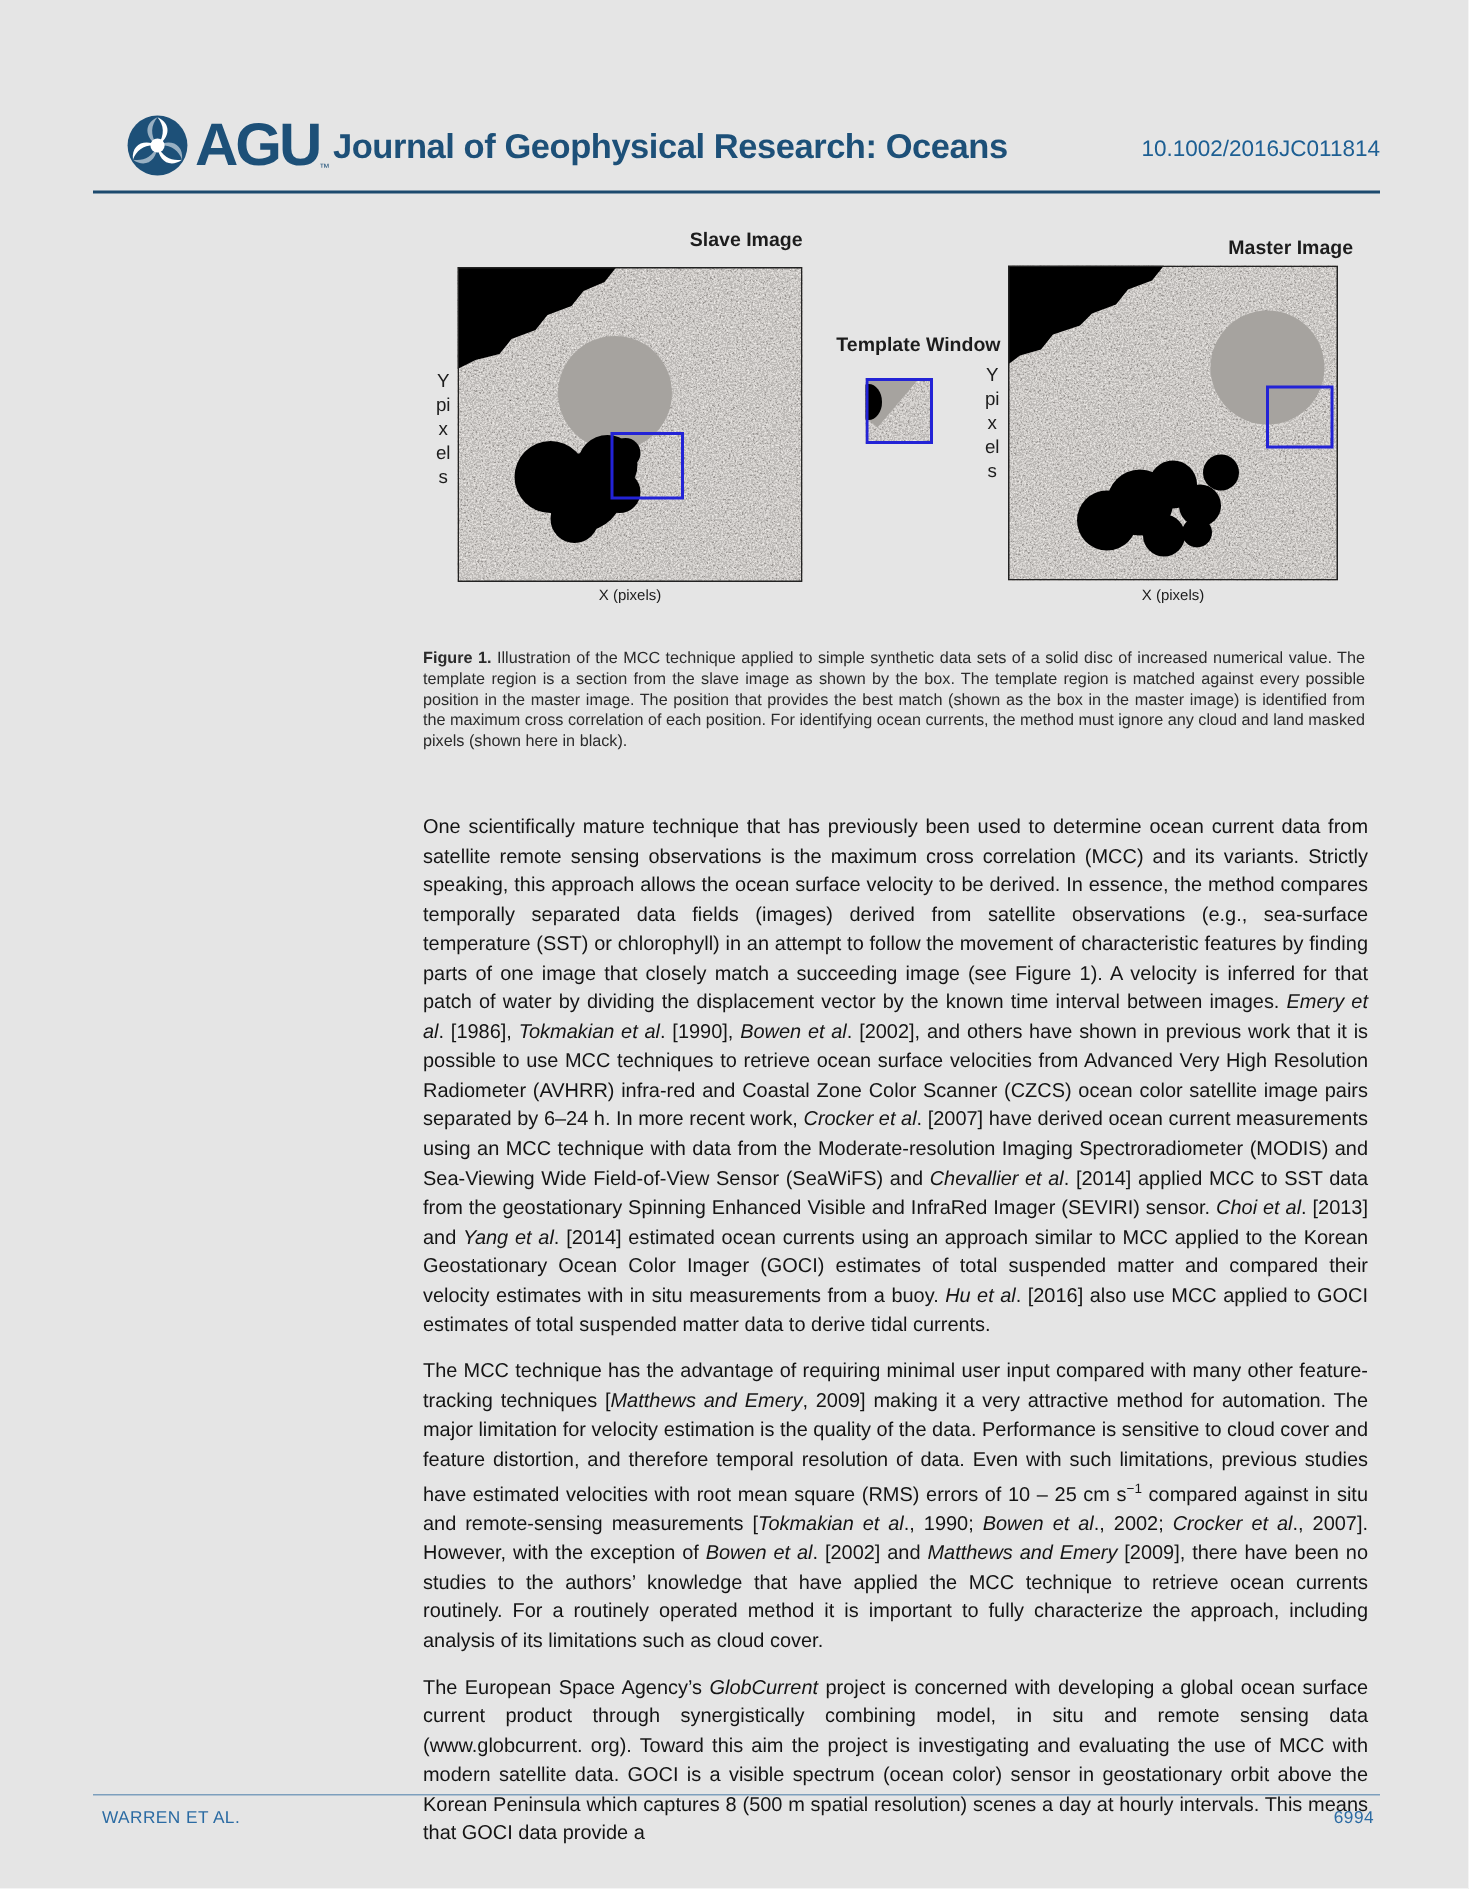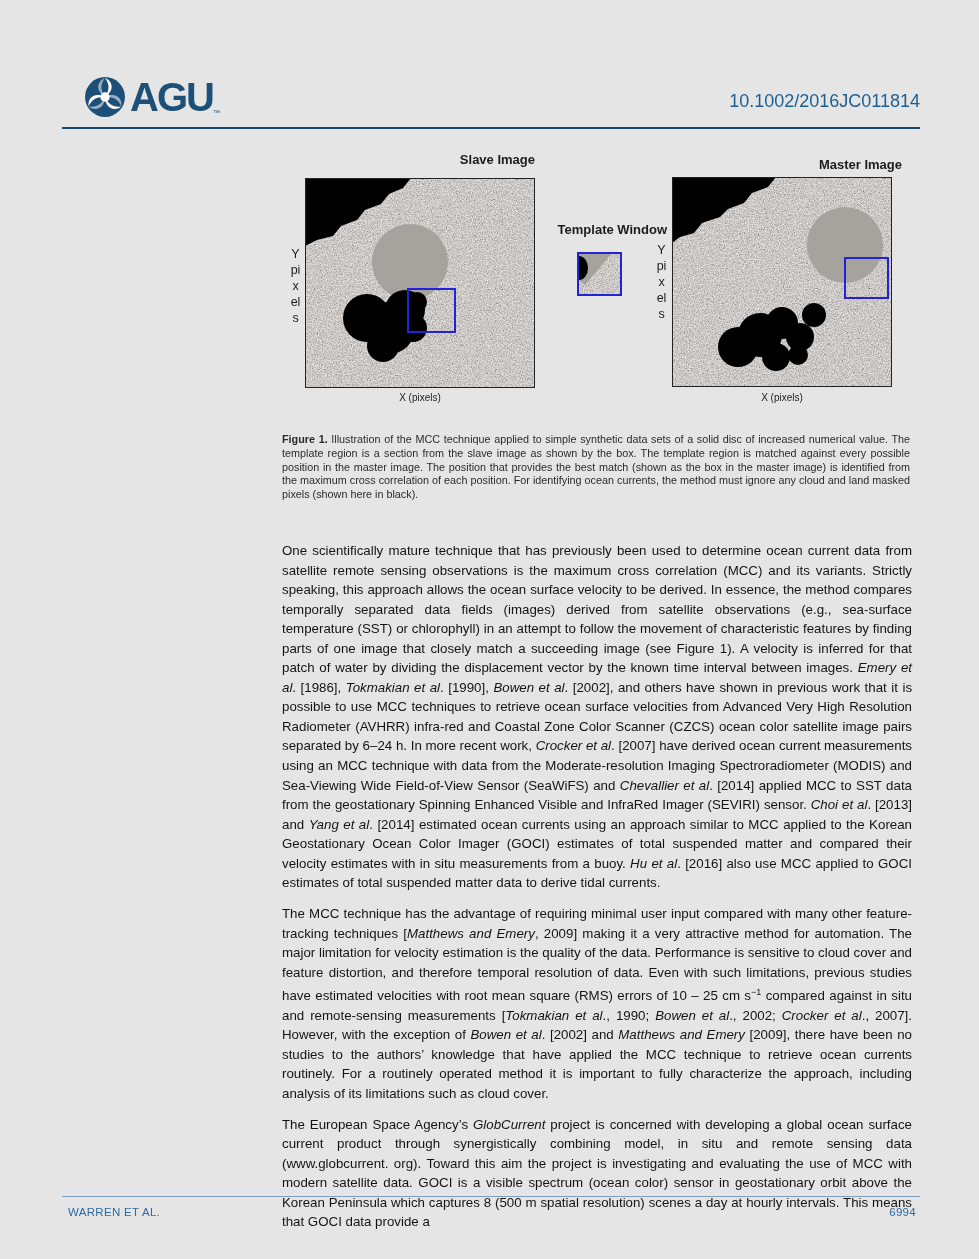--- a/index.html
+++ b/index.html
@@ -6,21 +6,21 @@
   html,body { background:#ffffff; }
   .page {
     position:relative; width:979px; height:1259px; background:#e5e5e5;
     font-family:"Liberation Sans", sans-serif; color:#1a1a1a; overflow:hidden;
   }
   
   .logo { position:absolute; left:84px; top:75px; display:flex; align-items:center; }
   .logo-text { font-size:40px; font-weight:bold; color:#1d5078; letter-spacing:-2px; margin-left:4px; line-height:44px; }
   .tm { font-size:7px; color:#1d5078; align-self:flex-end; margin-bottom:3px; }
   .journal-title { position:absolute; left:222px; top:84px; font-size:23px; font-weight:bold; color:#1d5078; letter-spacing:-0.3px; }
-  .doi { position:absolute; right:59px; top:91px; font-size:18px; color:#1d5f93; text-decoration:none; }
+  .doi { position:absolute; right:59px; top:91px; font-size:15px; color:#1d5f93; text-decoration:none; }
   .header-rule { position:absolute; left:62px; top:127px; width:858px; height:2px; background:#1c4a6e; }
   
   .fig-label { position:absolute; font-size:13px; font-weight:600; color:#1c1c1c; text-align:right; }
   .axis-label { position:absolute; font-size:10px; color:#1c1c1c; text-align:center; }
   .vlabel { position:absolute; width:13px; font-size:12.5px; color:#1c1c1c; line-height:16px; word-break:break-all; text-align:center; }
   .panel { position:absolute; display:block; }
   .caption { position:absolute; left:282px; top:433px; width:628px; font-size:10.8px; line-height:13.8px; color:#2b2b2b; text-align:justify; }
   .caption b { font-weight:bold; }
   
   .bodytext { position:absolute; left:282px; top:541px; width:630px; }
@@ -65,20 +65,21 @@
         <g transform="rotate(240 20 20)">
           <path d="M20 2 C29 6 28 15 20 20 C25 13 24 7 20 2 Z"></path>
           <path d="M20 2 C11 6 12 15 20 20 C15 13 16 7 20 2 Z" opacity="0.55"></path>
         </g>
         <circle cx="20" cy="20" r="4.5"></circle>
       </g>
     </svg>
     <span class="logo-text">AGU</span>
     <span class="tm">™</span>
   </div>
+  <div class="journal-title">Journal of Geophysical Research: Oceans</div>
   <a class="doi" href="#">10.1002/2016JC011814</a>
   <div class="header-rule"></div>
 
   <div class="fig-label" style="left:305px; top:152px; width:230px;">Slave Image</div>
   <div class="fig-label" style="left:662px; top:157px; width:240px;">Master Image</div>
   <div class="fig-label" style="left:537px; top:222px; width:130px;">Template Window</div>
 
   <div class="vlabel" style="left:289px; top:246px;">Y pixels</div>
   <div class="vlabel" style="left:655px; top:242px;">Y pixels</div>
 

